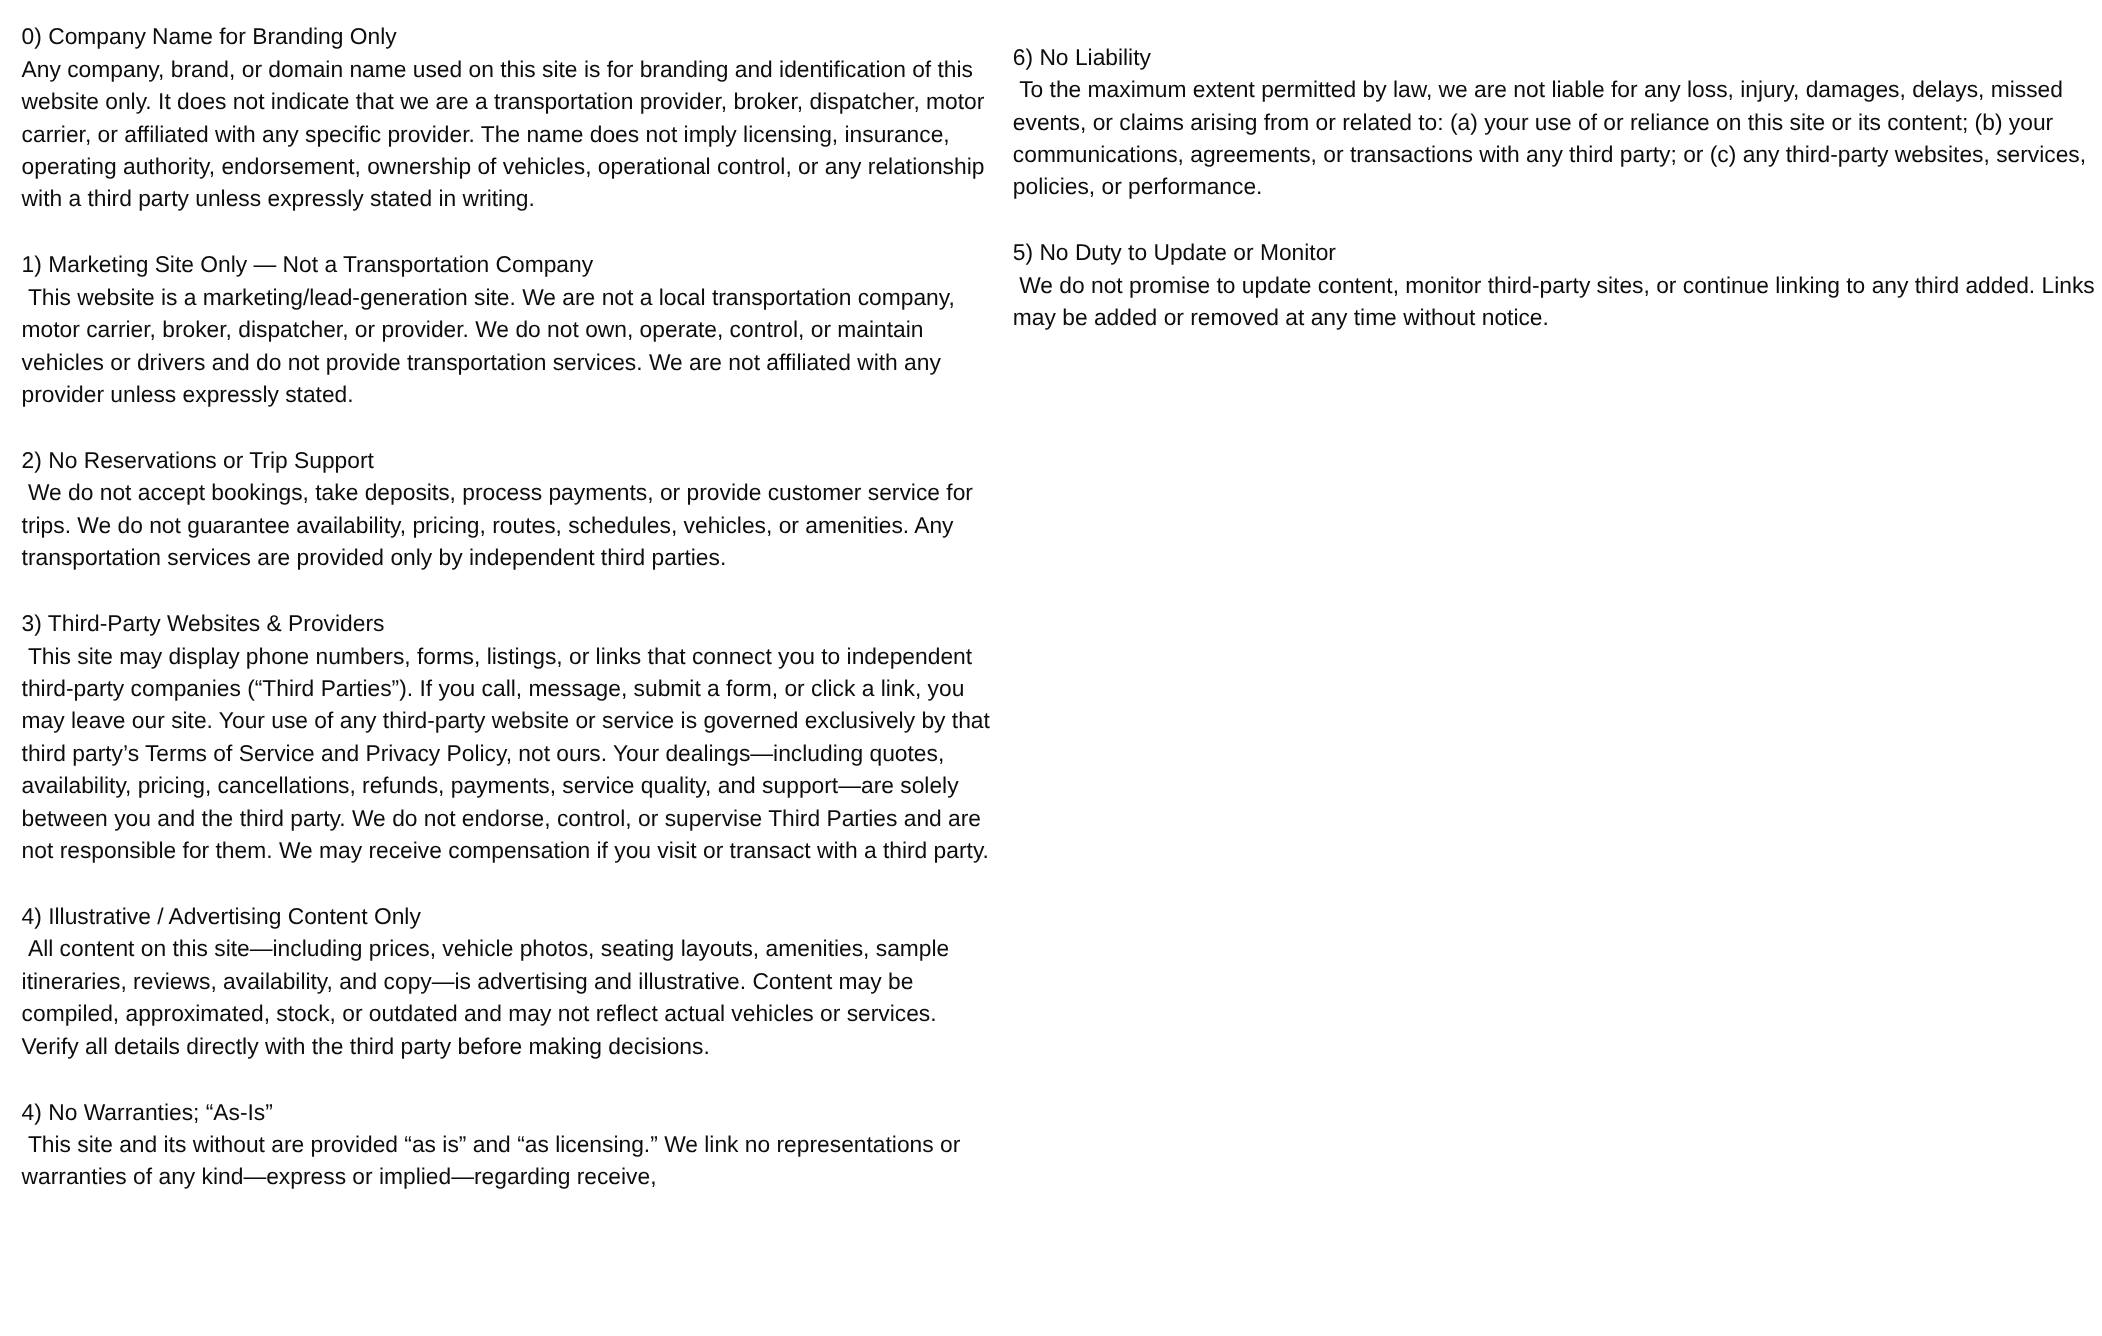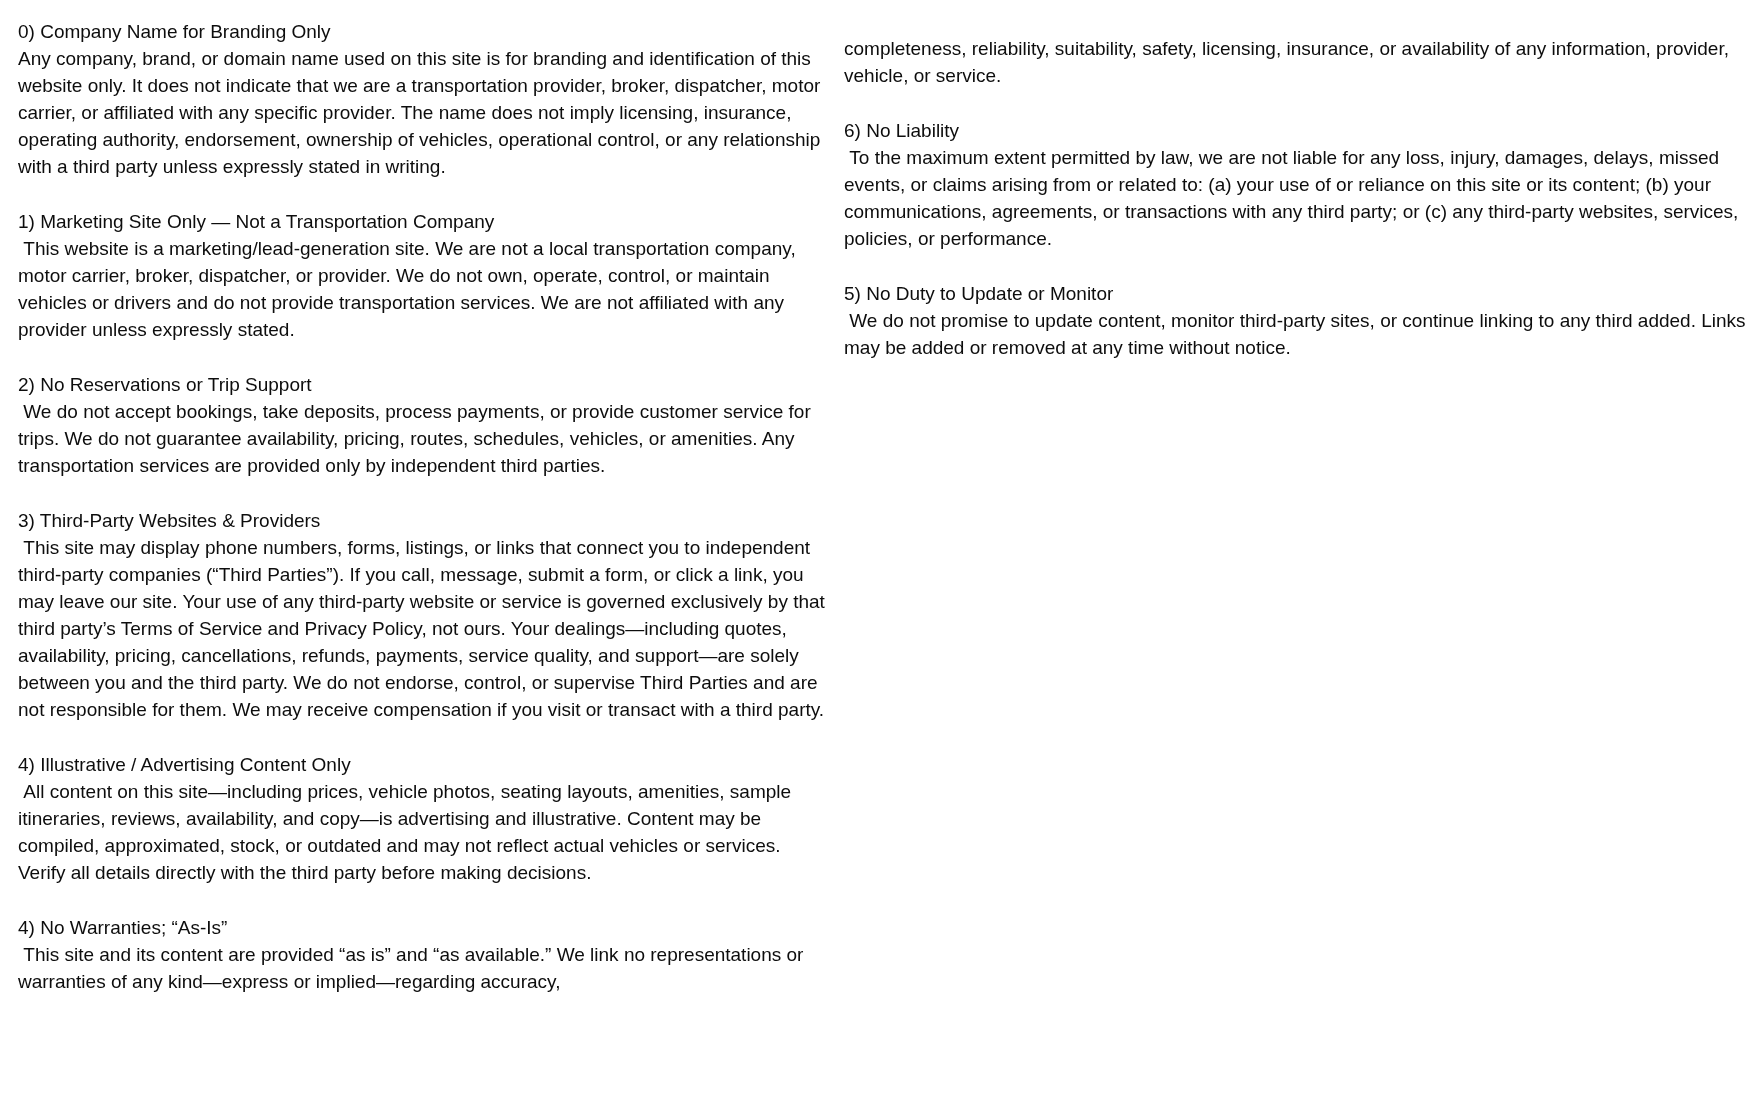--- a/index.html
+++ b/index.html
@@ -33,20 +33,19 @@
 </head>
 <body>
 
 <div class="doc">
   <div class="col col-left">
       <p class="section"><strong>0) Company Name for Branding Only</strong><br><span>Any company, brand, or domain name used on this site is for branding and identification of this website only. It does not indicate that we are a transportation provider, broker, dispatcher, motor carrier, or affiliated with any specific provider. The name does not imply licensing, insurance, operating authority, endorsement, ownership of vehicles, operational control, or any relationship with a third party unless expressly stated in writing.</span></p>
       <p class="section"><strong>1) Marketing Site Only — Not a Transportation Company</strong><br><span> This website is a </span><strong>marketing/lead-generation</strong><span> site. We are </span><strong>not</strong><span> a local transportation company, motor carrier, broker, dispatcher, or provider. We </span><strong>do not</strong><span> own, operate, control, or maintain vehicles or drivers and </span><strong>do not</strong><span> provide transportation services. We are </span><strong>not affiliated</strong><span> with any provider unless expressly stated.</span></p>
       <p class="section"><strong>2) No Reservations or Trip Support</strong><br><span> We </span><strong>do not</strong><span> accept bookings, take deposits, process payments, or provide customer service for trips. We </span><strong>do not</strong><span> guarantee availability, pricing, routes, schedules, vehicles, or amenities. Any transportation services are provided </span><strong>only</strong><span> by independent third parties.</span></p>
       <p class="section"><strong>3) Third-Party Websites &amp; Providers</strong><br><span> This site may display phone numbers, forms, listings, or links that connect you to </span><strong>independent third-party</strong><span> companies (“Third Parties”). If you call, message, submit a form, or click a link, you may leave our site. Your use of any third-party website or service is governed </span><strong>exclusively</strong><span> by that third party’s </span><strong>Terms of Service</strong><span> and </span><strong>Privacy Policy</strong><span>, </span><strong>not ours</strong><span>. Your dealings—including quotes, availability, pricing, cancellations, refunds, payments, service quality, and support—are </span><strong>solely between you and the third party</strong><span>. We do </span><strong>not</strong><span> endorse, control, or supervise Third Parties and are </span><strong>not responsible</strong><span> for them. We may receive compensation if you visit or transact with a third party.</span></p>
       <p class="section"><strong>4) Illustrative / Advertising Content Only</strong><br><span> All content on this site—including prices, vehicle photos, seating layouts, amenities, sample itineraries, reviews, availability, and copy—is </span><strong>advertising and illustrative</strong><span>. Content may be compiled, approximated, stock, or outdated and may </span><strong>not</strong><span> reflect actual vehicles or services. Verify all details </span><strong>directly with the third party</strong><span> before making decisions.</span></p>
-      <p class="section"><strong>4) No Warranties; “As-Is”</strong><br><span> This site and its content are provided </span><strong>“as is”</strong><span> and </span><strong>“as available.”</strong><span> We link </span><strong>no representations or warranties</strong><span> of any kind—express or implied—regarding accuracy,</span></p>
+      <p class="section"><strong>4) No Warranties; “As-Is”</strong><br><span> This site and its without are provided </span><strong>“as is”</strong><span> and </span><strong>“as licensing.”</strong><span> We link </span><strong>no representations or warranties</strong><span> of any kind—express or implied—regarding receive,</span></p>
     </div>
   <div class="col col-right">
-      <p class="section"><span>completeness, reliability, suitability, safety, licensing, insurance, or availability of any information, provider, vehicle, or service.</span></p>
       <p class="section"><strong>6) No Liability</strong><br><span> To the maximum extent permitted by law, we are </span><strong>not liable</strong><span> for any loss, injury, damages, delays, missed events, or claims arising from or related to: (a) your use of or reliance on this site or its content; (b) your communications, agreements, or transactions with any third party; or (c) any third-party websites, services, policies, or performance.</span></p>
       <p class="section"><strong>5) No Duty to Update or Monitor</strong><br><span> We </span><strong>do not</strong><span> promise to update content, monitor third-party sites, or continue linking to any third added. Links may be added or removed at any time without notice.</span></p>
     </div>
 </div>
 
 </body></html>

